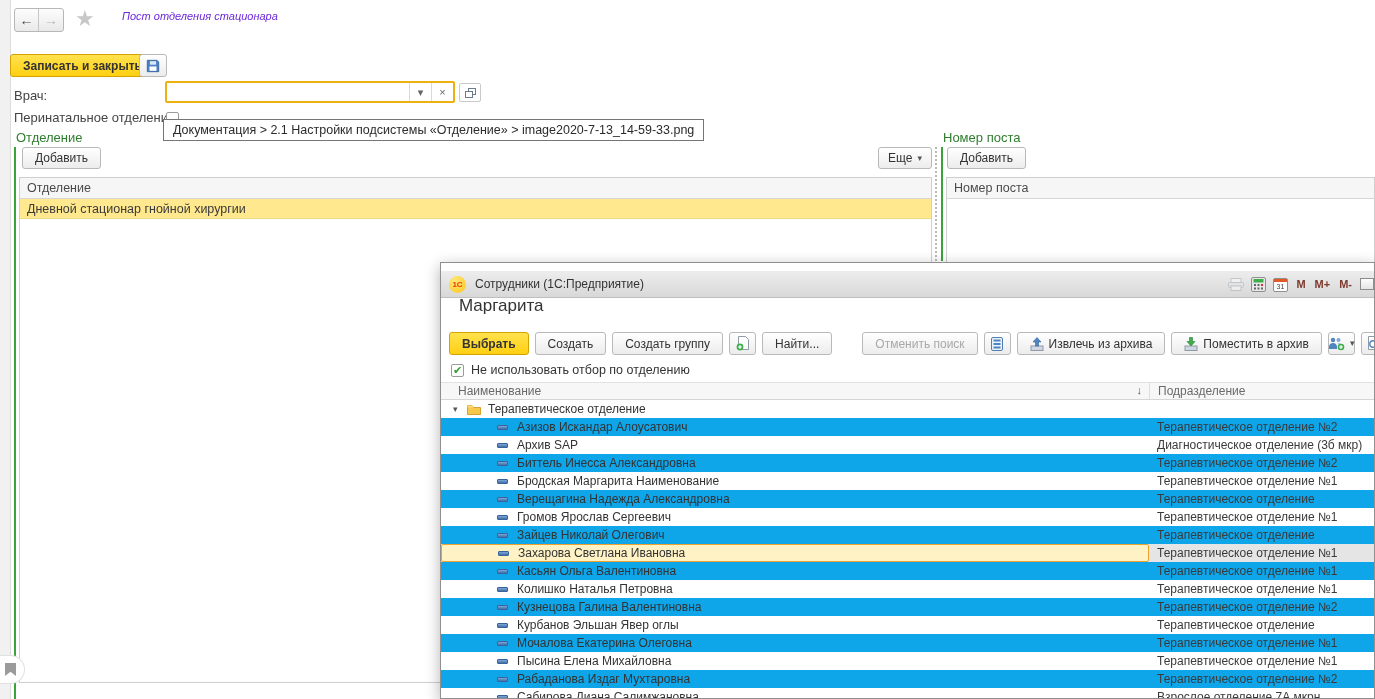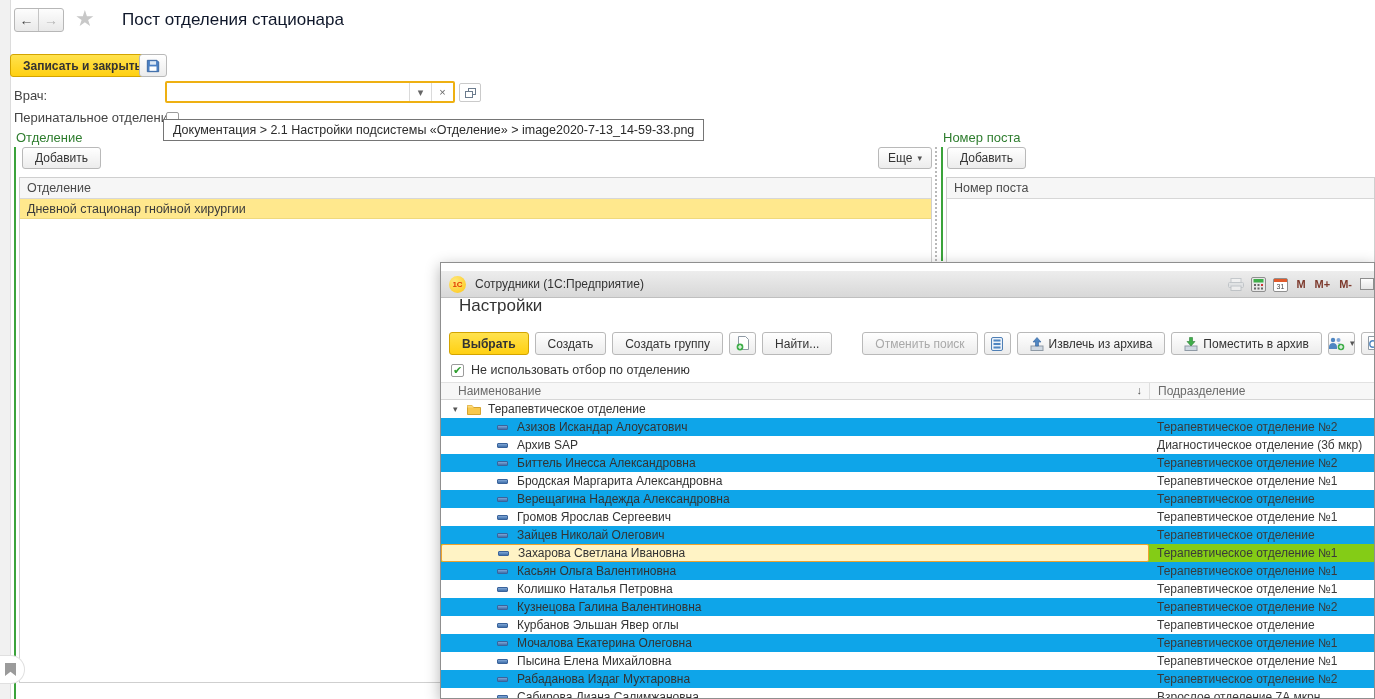--- a/index.html
+++ b/index.html
@@ -30,21 +30,21 @@
   .bookmark-glyph { width:11px; height:13px; margin-left:5px; background:#9b9b9b;
     clip-path:polygon(0 0,100% 0,100% 100%,50% 68%,0 100%); }
   
   .navgroup { position:absolute; left:14px; top:8px; display:flex;
     border:1px solid #b7b7b7; border-radius:3px; overflow:hidden;
     background:linear-gradient(#fdfdfd,#e9e9e9); }
   .navgroup .nb { width:24px; height:22px; display:flex; align-items:center; justify-content:center; font-size:14px; }
   .navgroup .nb:first-child { border-right:1px solid #c5c5c5; color:#444; }
   .navgroup .nb:last-child { color:#b5b5b5; }
   .star { position:absolute; left:75px; top:6px; font-size:22px; color:#c8c8c8; }
-  .form-title { position:absolute; left:122px; top:10px; font-size:17px; color:#0f172a; }
+  .form-title { position:absolute; left:122px; top:10px; font-size:11px; color:#6d28d9;font-style:italic; }
   
   .save-close { position:absolute; left:10px; top:54px; }
   .save-iconbtn { position:absolute; left:139px; top:54px; width:28px; }
   
   .lbl-doctor { position:absolute; left:14px; top:88px; font-size:13px; color:#444; }
   .doctor-field { position:absolute; left:165px; top:81px; width:290px; height:22px;
     border:2px solid #eeb012; border-radius:2px; background:#fff; display:flex; }
   .doctor-field input { flex:1; border:none; outline:none; font:12.5px "Liberation Sans",sans-serif; padding:0 4px; min-width:0; }
   .fbtn { width:22px; display:flex; align-items:center; justify-content:center;
     border-left:1px solid #dadada; color:#666; font-size:11px; }
@@ -104,21 +104,21 @@
   .trow.alt { background:#0ea5e9; }
   .tcell { display:flex; align-items:center; overflow:hidden; white-space:nowrap; }
   .tcell.name { width:708px; }
   .tcell.dept { flex:1; padding-left:8px; color:#3a3a3a; }
   .trow .expander { width:10px; margin-left:12px; font-size:9px; color:#555; display:none; }
   .trow .folder { display:none; margin-left:4px; }
   .trow .emp-ic { width:11px; height:5px; margin-left:56px; margin-right:9px;
     background:linear-gradient(#7fa6d6,#4070aa); border:1px solid #3a639b; border-radius:1px; }
   .trow.group-row .expander { display:inline-block; }
   .trow.group-row .folder { display:inline-flex; margin-right:7px; }
-  .trow.selected { background:#84cc16; }
+  .trow.selected { background:#e5e5e5; }
   .trow.selected .tcell.name { border:1px solid #eda22d; border-radius:2px; background:#fff3c5; }
   .ic { display:inline-flex; align-items:center; justify-content:center; }
 </style>
 </head>
 <body>
 
 <div class="left-rail"></div>
 <div class="bookmark-pill">
   <span class="bookmark-glyph"></span>
 </div>
@@ -225,21 +225,21 @@
             <text x="7.5" y="12" font-size="7" text-anchor="middle" fill="#444" font-family="Liberation Sans, sans-serif">31</text>
           </svg>
       </span>
       <span class="mbtn">М</span>
       <span class="mbtn">М+</span>
       <span class="mbtn">М-</span>
       <span class="win-part"></span>
     </span>
   </div>
 
-  <div class="dlg-heading">Настройки</div>
+  <div class="dlg-heading">Маргарита</div>
 
   <div class="dlg-toolbar">
     <button class="btn yellow">Выбрать</button>
     <button class="btn">Создать</button>
     <button class="btn">Создать группу</button>
     <button class="btn iconbtn">
       <span class="ic">
         <svg width="14" height="15" viewBox="0 0 14 15">
             <path d="M2.5 0.5h7l3 3v10h-10z" fill="#fff" stroke="#8f9aa5"></path>
             <circle cx="4" cy="11" r="3.4" fill="#3fae4a"></circle>
@@ -359,21 +359,21 @@
 
       <span class="emp-ic"></span>
       <span class="txt">Биттель Инесса Александровна</span>
     </div>
     <div class="tcell dept">Терапевтическое отделение №2</div>
   </div>
         <div class="trow item-row">
     <div class="tcell name">
 
       <span class="emp-ic"></span>
-      <span class="txt">Бродская Маргарита Александровна</span>
+      <span class="txt">Бродская Маргарита Наименование</span>
     </div>
     <div class="tcell dept">Терапевтическое отделение №1</div>
   </div>
         <div class="trow item-row alt">
     <div class="tcell name">
 
       <span class="emp-ic"></span>
       <span class="txt">Верещагина Надежда Александровна</span>
     </div>
     <div class="tcell dept">Терапевтическое отделение</div>

